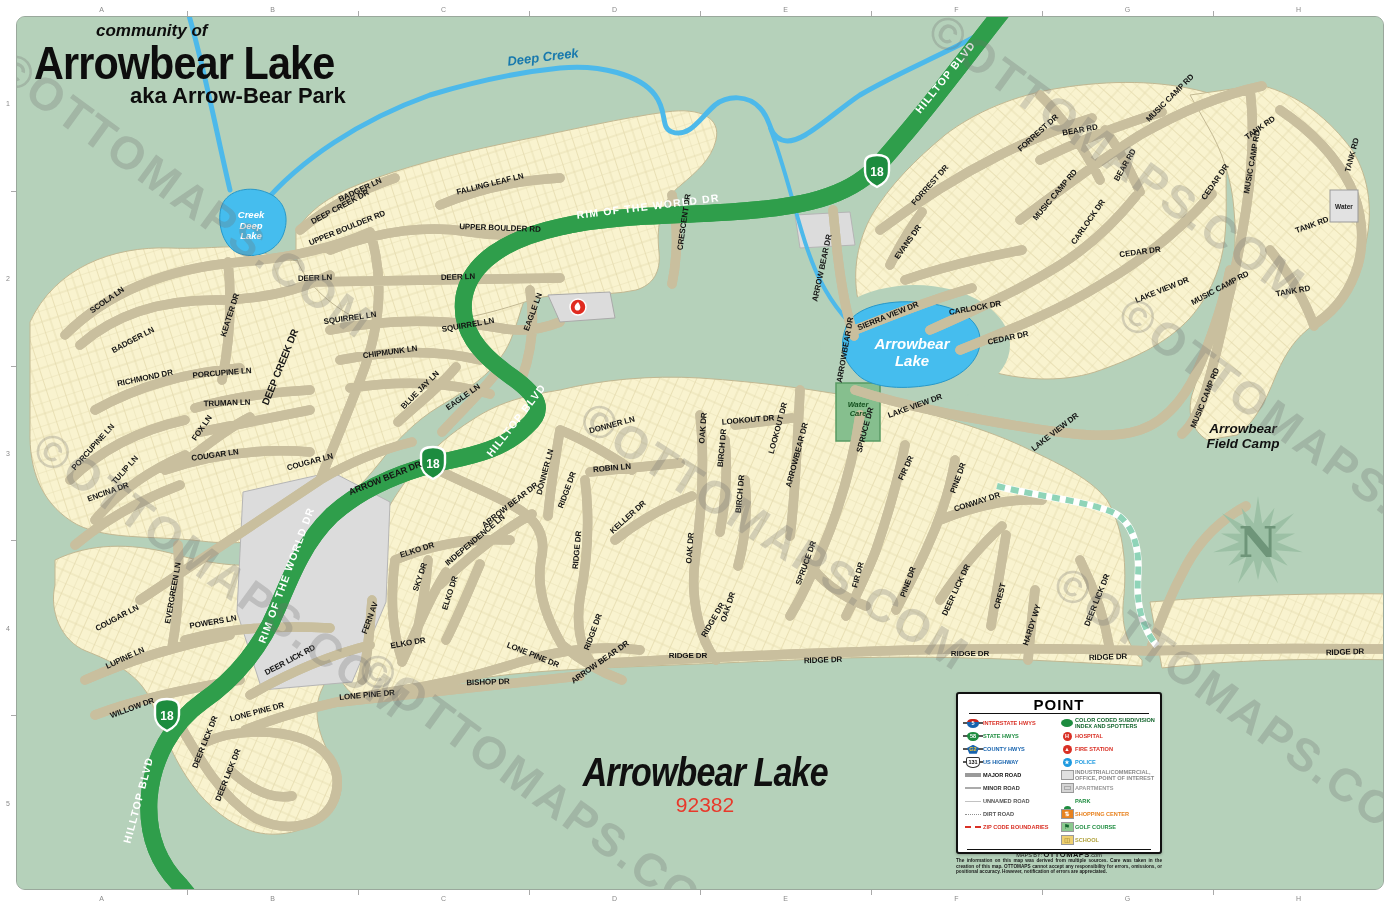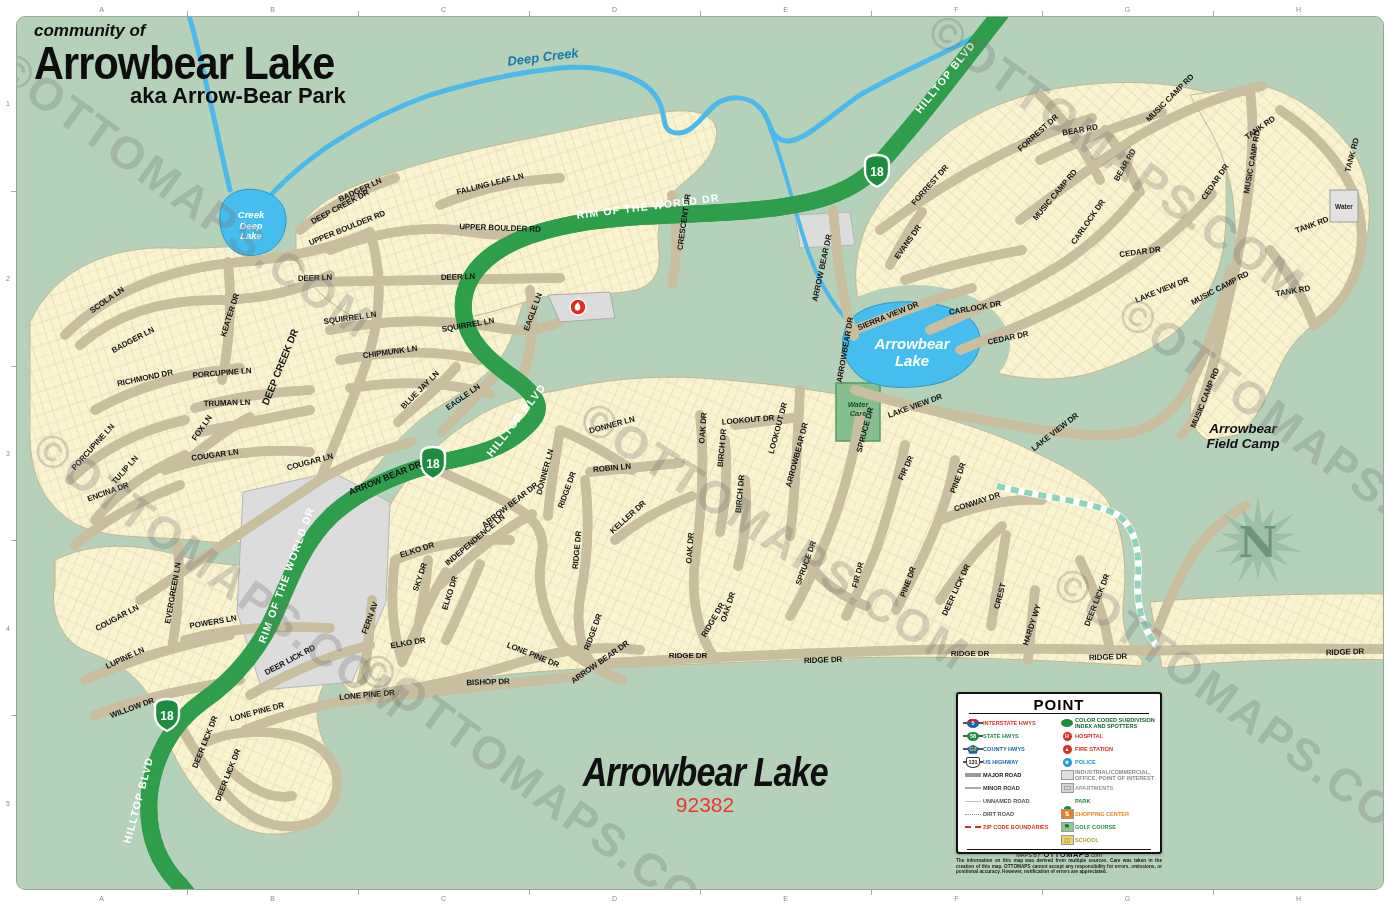--- a/index.html
+++ b/index.html
@@ -27,21 +27,21 @@
   .place{position:absolute;transform:translate(-50%,-50%);text-align:center;pointer-events:none;}
   .place span{display:block;}
   #lbl-deep-creek{color:#1879ad;font-weight:bold;font-style:italic;font-size:13px;}
   #lbl-dcl{color:#fff;font-weight:bold;font-style:italic;font-size:9.5px;line-height:10.5px;}
   #lbl-abl{color:#fff;font-weight:bold;font-style:italic;font-size:15px;line-height:17px;}
   #lbl-tucker{color:#124f1d;font-weight:bold;font-style:italic;font-size:7.5px;line-height:8.5px;}
   #lbl-camp{color:#111;font-weight:bold;font-style:italic;font-size:13.5px;line-height:15px;}
   #lbl-water{color:#222;font-size:6.5px;font-weight:bold;}
   
   #title-block{position:absolute;left:34px;top:22px;color:#0d0d0d;line-height:1.02;}
-  #t-comm{font-style:italic;font-weight:bold;font-size:17px;}
+  #t-comm{font-style:italic;font-weight:bold;font-size:17px;margin-left:62px;}
   #t-name{font-weight:bold;font-size:47px;letter-spacing:-1px;display:inline-block;
           transform:scaleX(.88);transform-origin:left;}
   #t-aka{font-weight:bold;font-size:22px;margin-left:96px;margin-top:-2px;}
   #t-county{font-weight:bold;font-size:24px;display:inline-block;transform:scaleX(.9);transform-origin:left;}
   
   #bottom-title{position:absolute;left:540px;top:750px;width:330px;text-align:center;}
   #bt-name{font-weight:bold;font-style:italic;font-size:40px;color:#101010;display:inline-block;
            transform:scaleX(.85);letter-spacing:-1px;}
   #bt-zip{font-size:21px;color:#e8392b;font-weight:normal;margin-top:-2px;}
   

